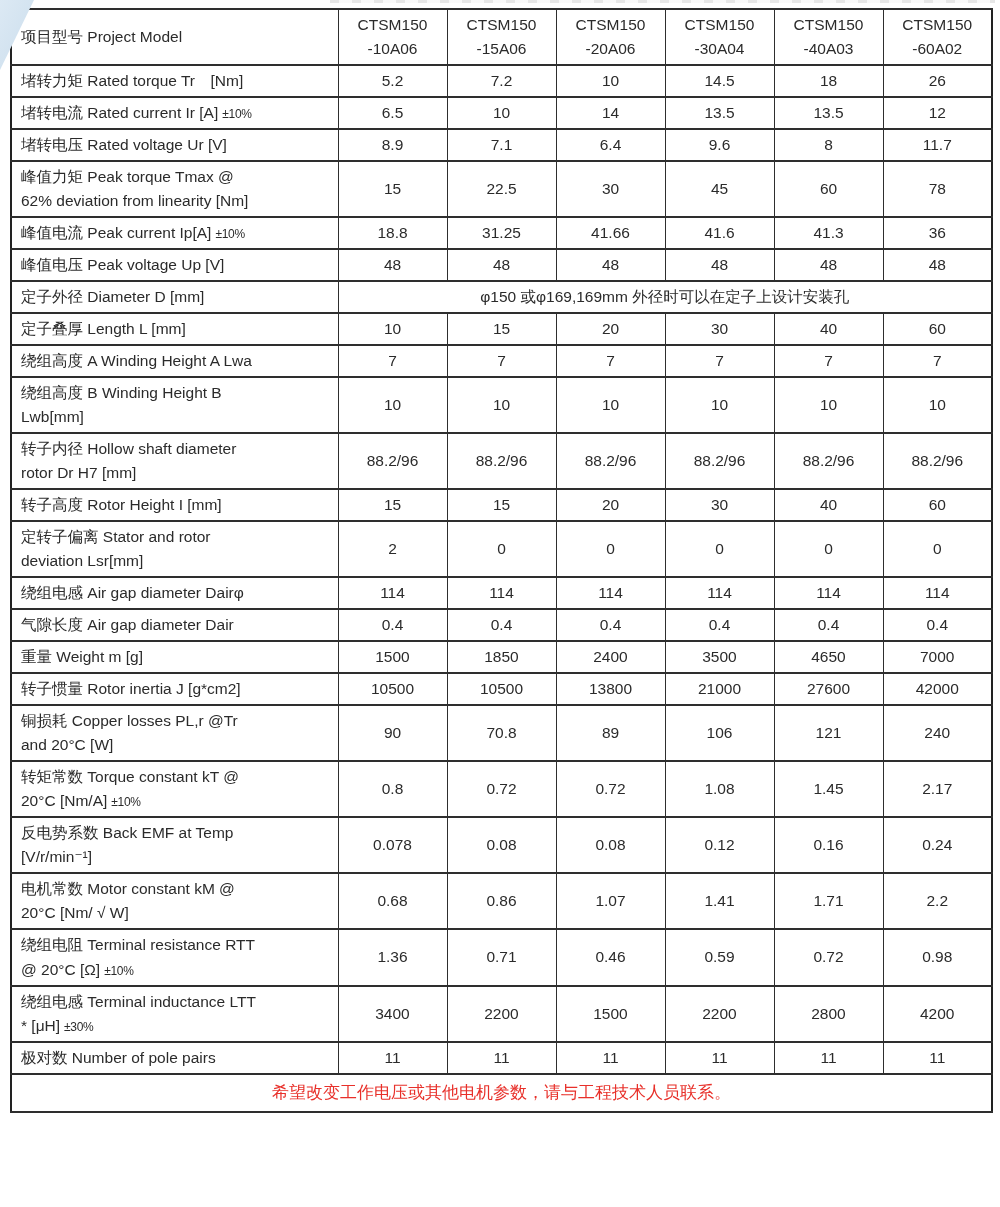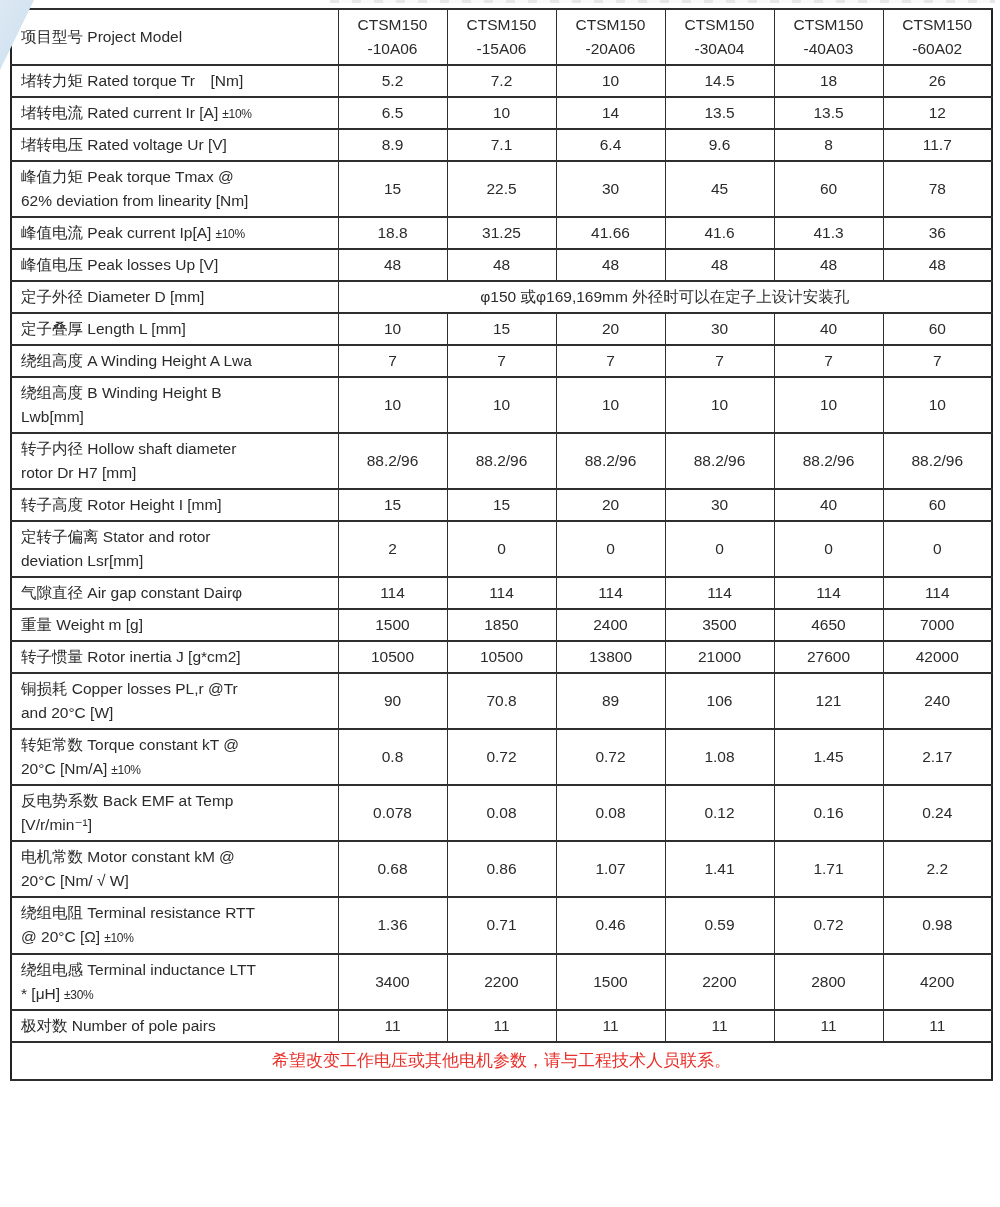--- a/index.html
+++ b/index.html
@@ -153,21 +153,21 @@
         <tr>
           <td class="label-cell"><span class="lbl">峰值电流 Peak current Ip[A]</span><span class="note">±10%</span></td>
           <td class="value-cell">18.8</td>
           <td class="value-cell">31.25</td>
           <td class="value-cell">41.66</td>
           <td class="value-cell">41.6</td>
           <td class="value-cell">41.3</td>
           <td class="value-cell">36</td>
         </tr>
         <tr>
-          <td class="label-cell"><span class="lbl">峰值电压 Peak losses Up [V]</span></td>
+          <td class="label-cell"><span class="lbl">峰值电压 Peak voltage Up [V]</span></td>
           <td class="value-cell">48</td>
           <td class="value-cell">48</td>
           <td class="value-cell">48</td>
           <td class="value-cell">48</td>
           <td class="value-cell">48</td>
           <td class="value-cell">48</td>
         </tr>
         <tr>
           <td class="label-cell"><span class="lbl">定子外径 Diameter D [mm]</span></td>
           <td colspan="6" class="merged-cell">φ150 或φ169,169mm 外径时可以在定子上设计安装孔</td>
@@ -223,27 +223,36 @@
           <td class="label-cell"><span class="lbl">定转子偏离 Stator and rotor
 deviation Lsr[mm]</span></td>
           <td class="value-cell">2</td>
           <td class="value-cell">0</td>
           <td class="value-cell">0</td>
           <td class="value-cell">0</td>
           <td class="value-cell">0</td>
           <td class="value-cell">0</td>
         </tr>
         <tr>
-          <td class="label-cell"><span class="lbl">气隙直径  Air gap constant Dairφ</span></td>
-          <td class="value-cell">114</td>
-          <td class="value-cell">114</td>
-          <td class="value-cell">114</td>
-          <td class="value-cell">114</td>
-          <td class="value-cell">114</td>
-          <td class="value-cell">114</td>
+          <td class="label-cell"><span class="lbl">绕组电感  Air gap diameter Dairφ</span></td>
+          <td class="value-cell">114</td>
+          <td class="value-cell">114</td>
+          <td class="value-cell">114</td>
+          <td class="value-cell">114</td>
+          <td class="value-cell">114</td>
+          <td class="value-cell">114</td>
+        </tr>
+        <tr>
+          <td class="label-cell"><span class="lbl">气隙长度  Air gap diameter Dair</span></td>
+          <td class="value-cell">0.4</td>
+          <td class="value-cell">0.4</td>
+          <td class="value-cell">0.4</td>
+          <td class="value-cell">0.4</td>
+          <td class="value-cell">0.4</td>
+          <td class="value-cell">0.4</td>
         </tr>
         <tr>
           <td class="label-cell"><span class="lbl">重量 Weight m [g]</span></td>
           <td class="value-cell">1500</td>
           <td class="value-cell">1850</td>
           <td class="value-cell">2400</td>
           <td class="value-cell">3500</td>
           <td class="value-cell">4650</td>
           <td class="value-cell">7000</td>
         </tr>

